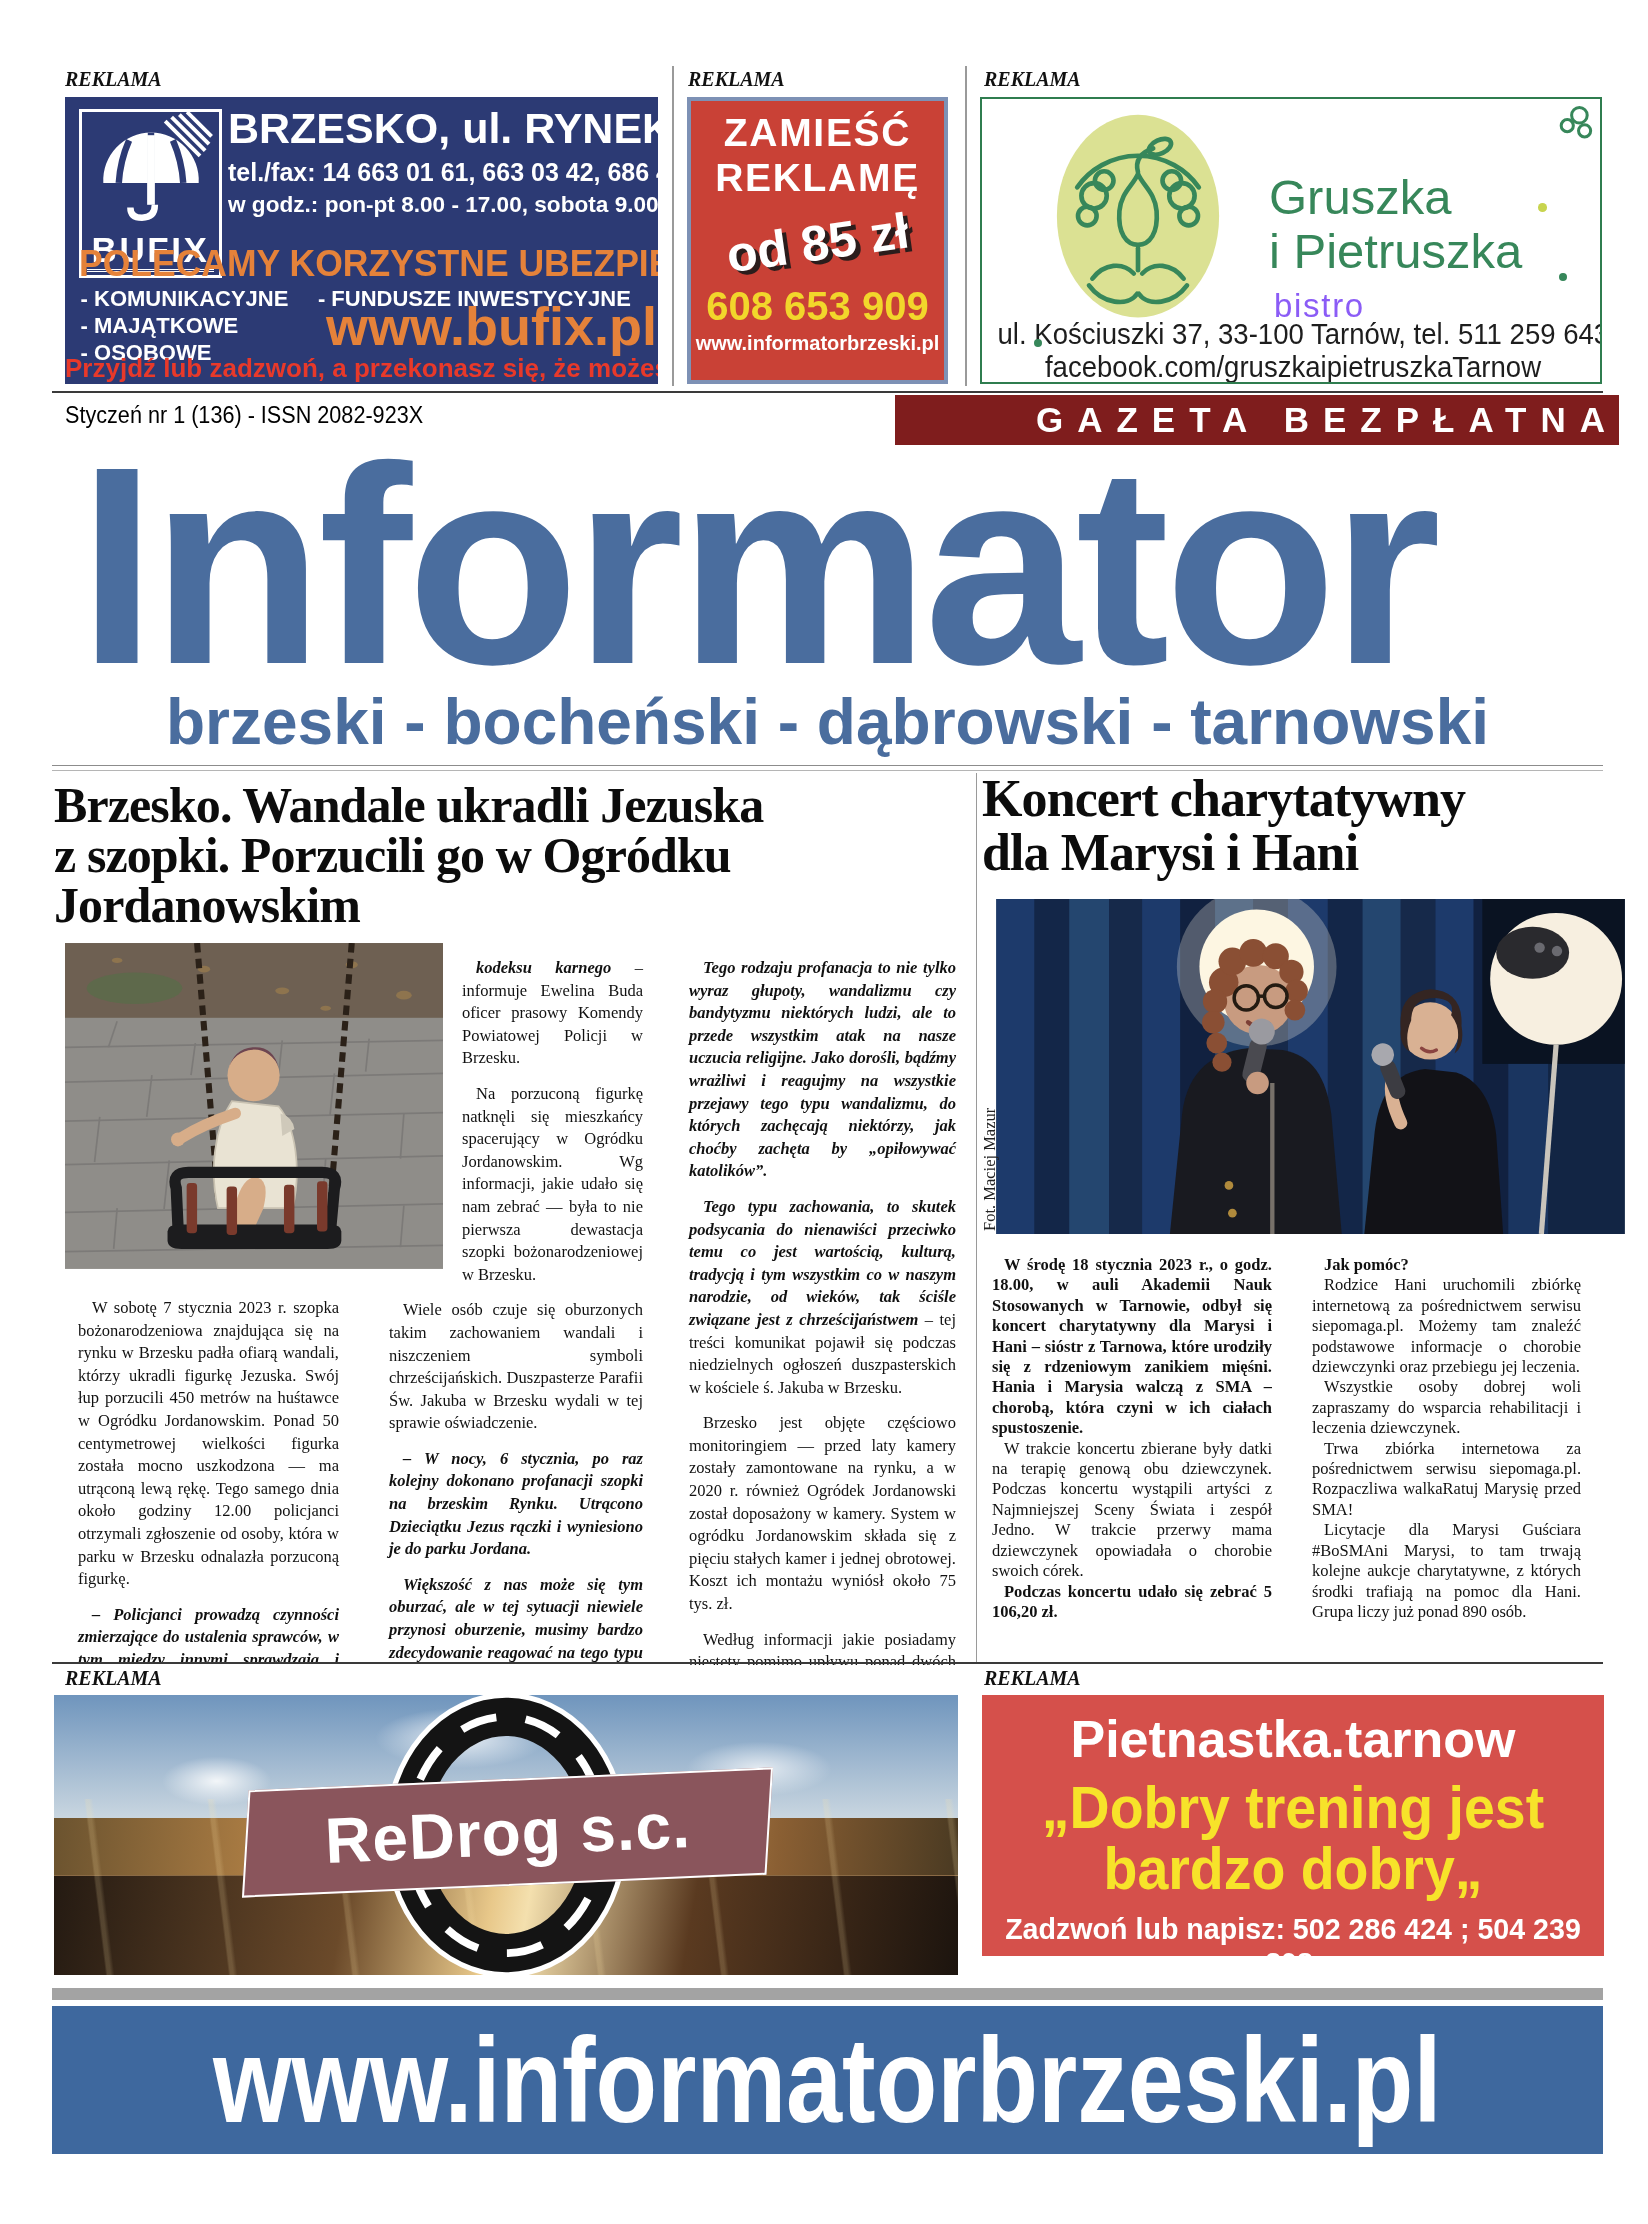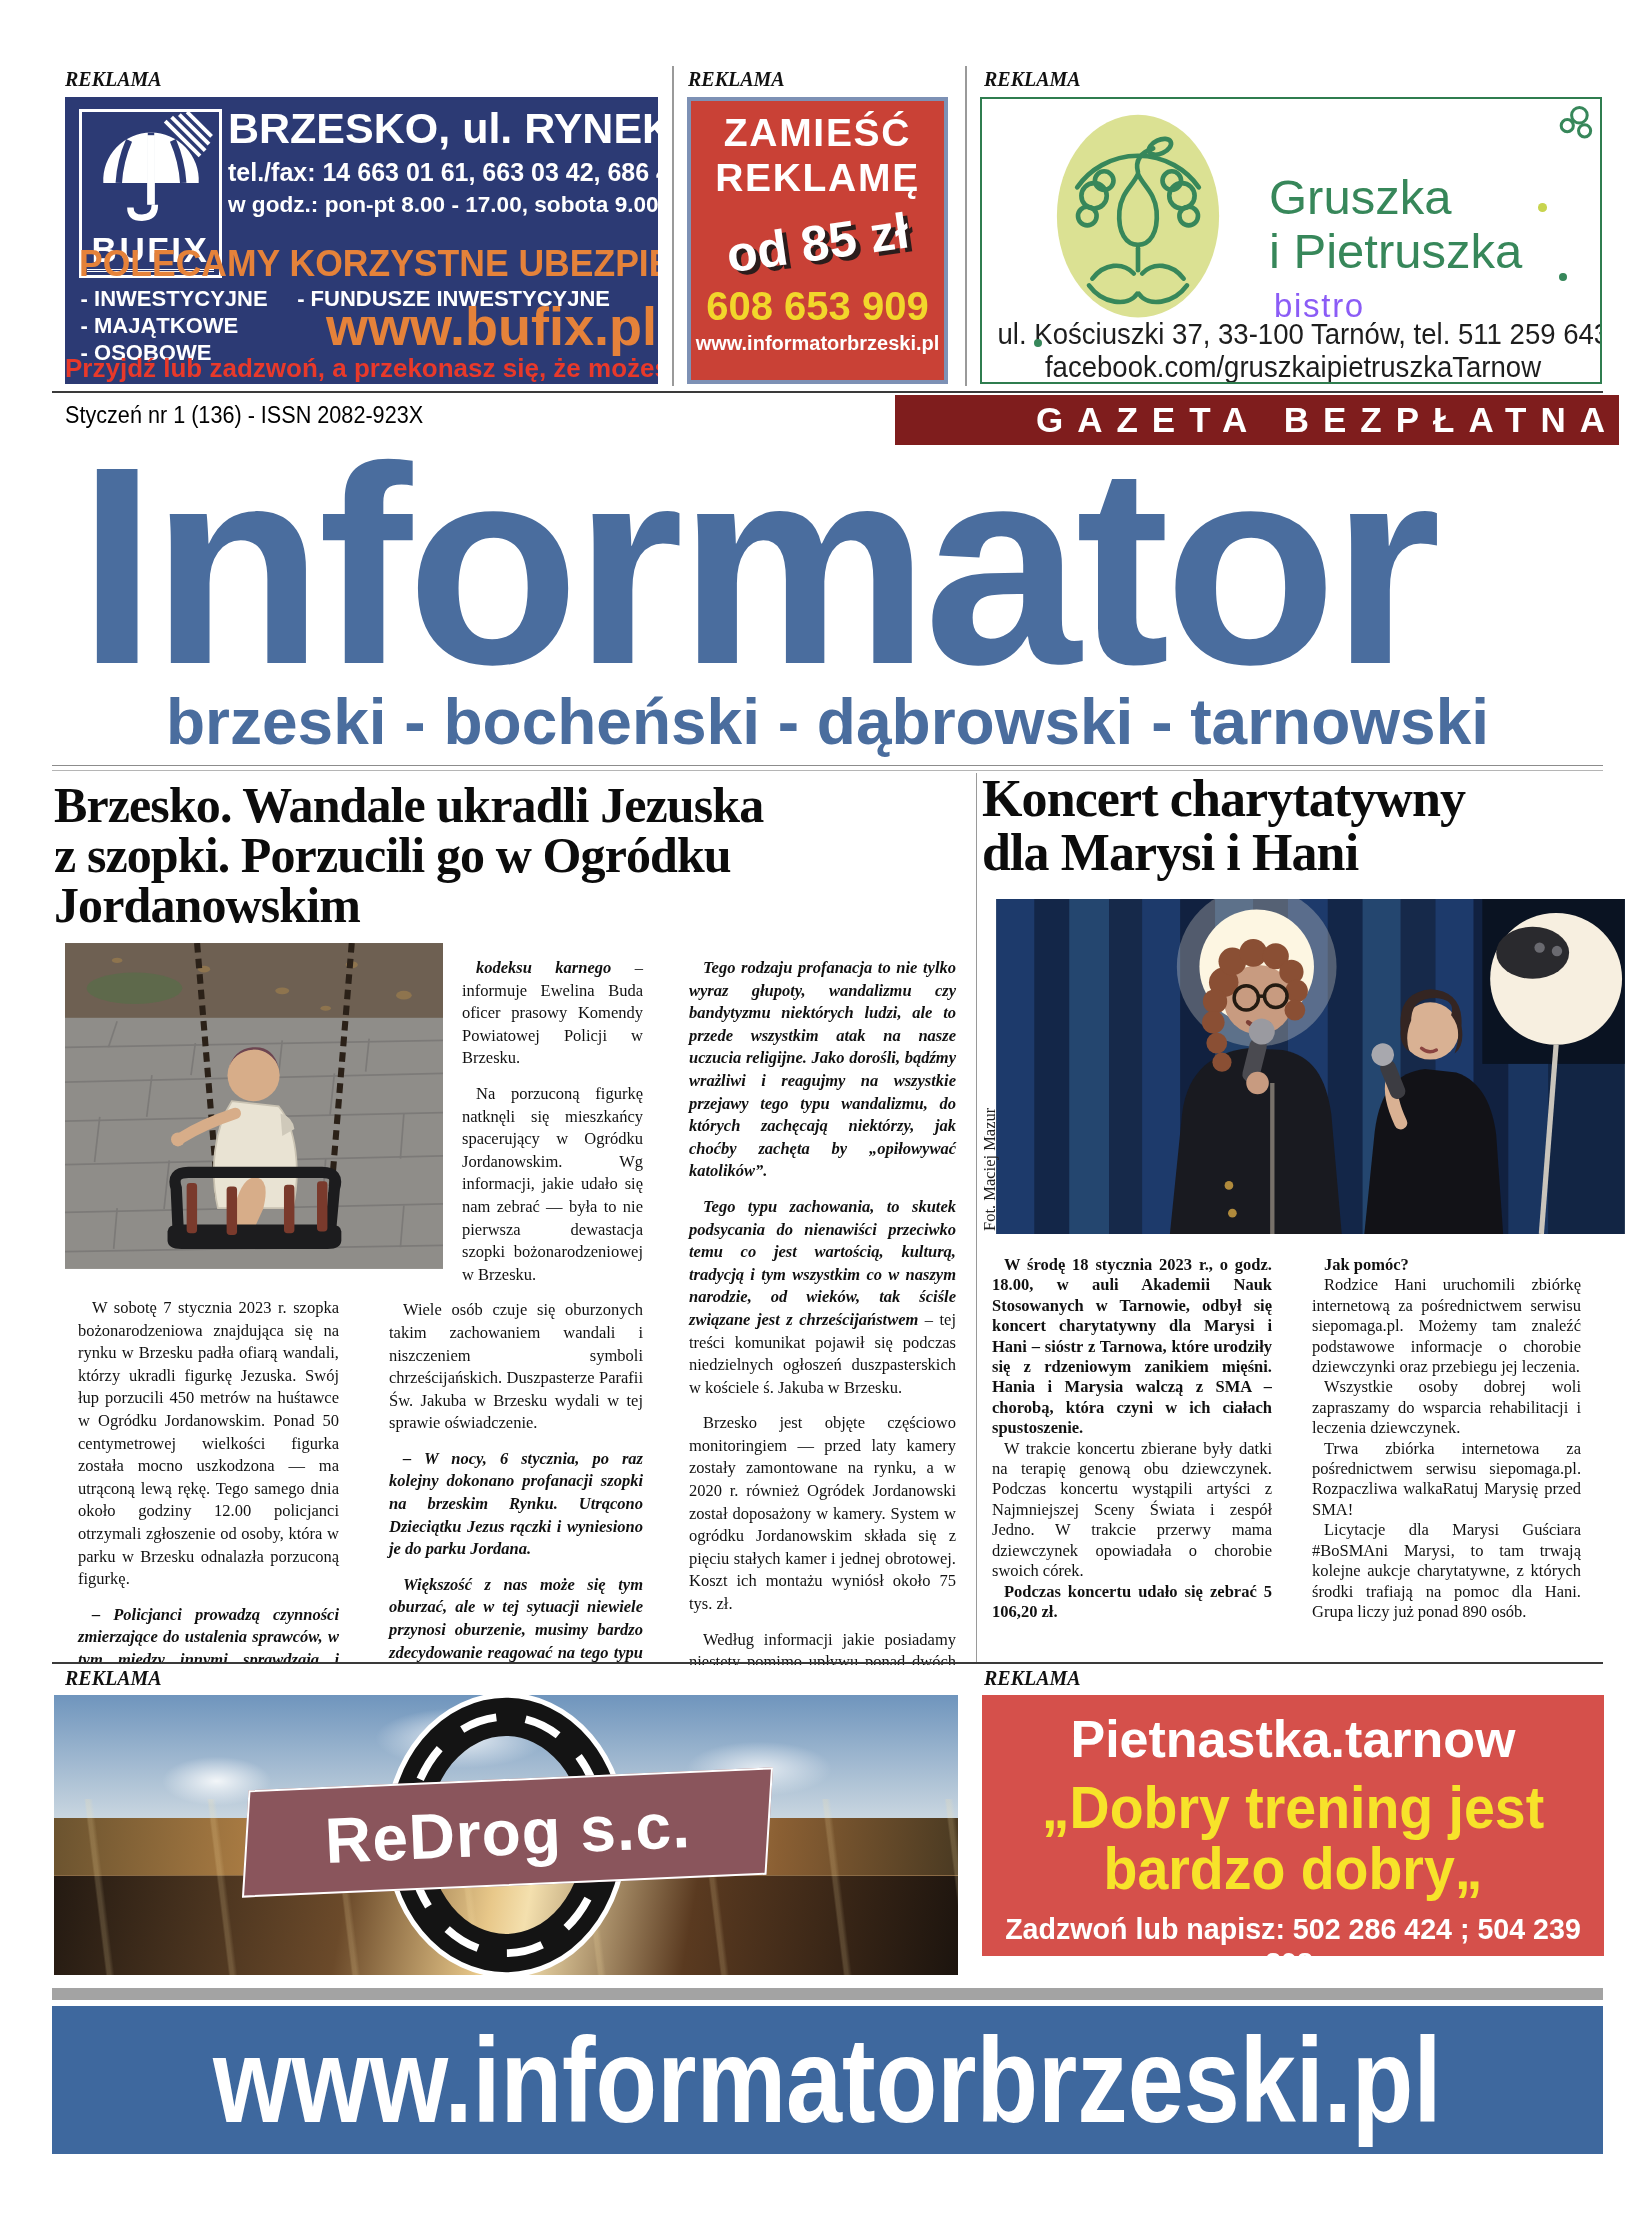--- a/index.html
+++ b/index.html
@@ -111,21 +111,21 @@
       </svg>
       <div class="bl-text">BUFIX</div>
     </div>
     <div class="r" style="left:163px;top:7px;width:424px;text-align:center;">
       <div class="bx1">BRZESKO, ul. RYNEK</div>
       <div class="bx2" style="margin-top:5.2px;">tel./fax: 14 663 01 61, 663 03 42, 686 41 30</div>
       <div class="bx3" style="margin-top:5.2px;">w godz.: pon-pt 8.00 - 17.00, sobota 9.00 - 13.00</div>
     </div>
     <div class="r bxh" style="left:14px;top:146px;">POLECAMY KORZYSTNE UBEZPIECZENIA</div>
     <div class="r" style="left:15.6px;top:188px;">
-      <div class="bxi"><span>- INWESTYCYJNE</span><span style="display:inline-block;width:29.5px;"></span><span>- FUNDUSZE INWESTYCYJNE</span></div>
+      <div class="bxi"><span>- KOMUNIKACYJNE</span><span style="display:inline-block;width:29.5px;"></span><span>- FUNDUSZE INWESTYCYJNE</span></div>
       <div class="bxi">- MAJĄTKOWE</div>
       <div class="bxi">- OSOBOWE</div>
     </div>
     <div class="r bxu" style="left:261px;top:198px;">www.bufix.pl</div>
     <div class="r bxf" style="left:0;top:256px;width:593px;text-align:center;">Przyjdź lub zadzwoń, a przekonasz się, że możesz płacić mniej!</div>
   </div>
 
   <div class="r adbox zam" style="left:687px;top:97px;width:261px;height:287px;box-sizing:border-box;">
     <div class="z1" style="margin-top:8.7px;">ZAMIEŚĆ</div>
     <div class="z1">REKLAMĘ</div>

